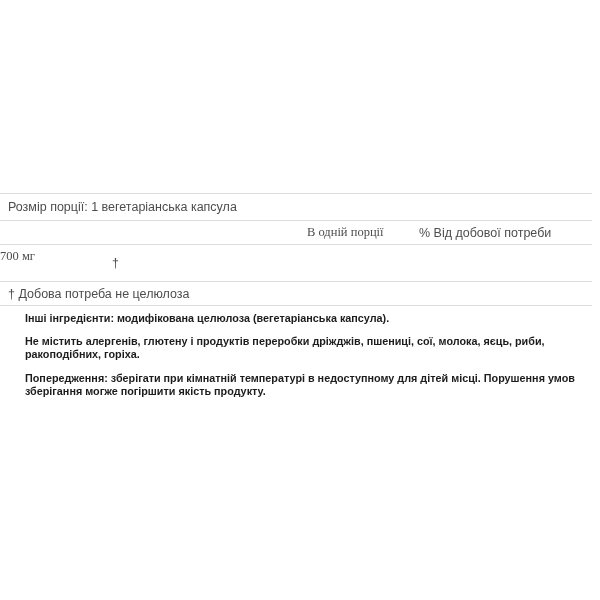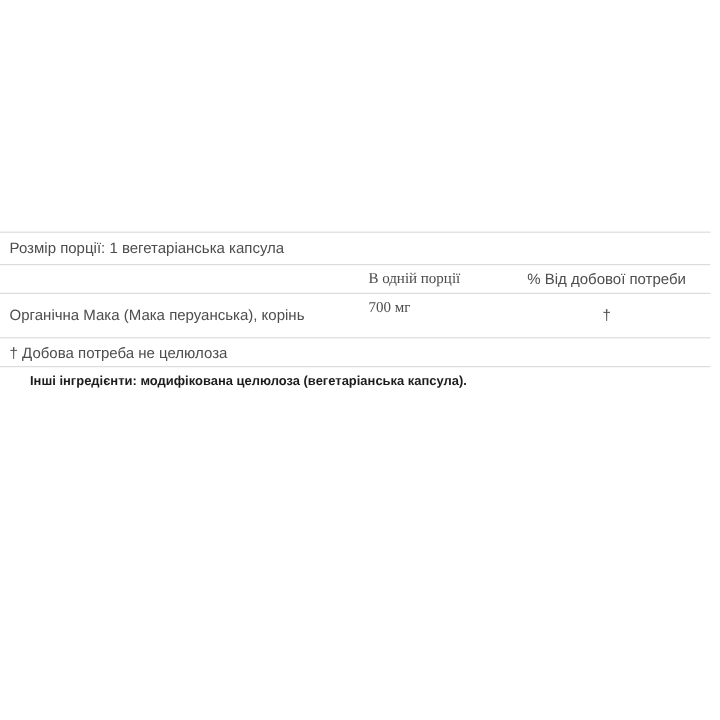--- a/index.html
+++ b/index.html
@@ -20,21 +20,21 @@
     color: #4d4d4d;
     font-size: 12.5px;
   }
   .t-row {
     display: flex;
     align-items: center;
     border-bottom: 1px solid #dcdcdc;
   }
   .t-row .c1 { flex: 0 0 307px; padding-left: 8px; }
   .t-row .c2 { flex: 0 0 112px; font-family: Liberation Serif, serif; }
-  .t-row .c3 { flex: 1 1 auto; text-align: center; }
+  .t-row .c3 { flex: 1 1 auto; }
   .row-serving  { min-height: 27px; }
   .row-count    { min-height: 20px; }
   .row-header   { min-height: 24px; }
   .row-nutrient { min-height: 37px; align-items: stretch; }
   .row-nutrient .c1 { display: flex; align-items: center; }
   .row-nutrient .c2 { padding-top: 4px; }
   .row-nutrient .c3 { padding-top: 11px; }
   .row-footnote { min-height: 24px; }
   
   .notes {
@@ -61,27 +61,28 @@
     </div>
 
 
     <div class="t-row row-header">
       <span class="c1"></span>
       <span class="c2">В одній порції</span>
       <span class="c3">% Від добової потреби</span>
     </div>
 
     <div class="t-row row-nutrient">
-      <span class="c1">Органічна Мака (Мака перуанська), корінь</span>
       <span class="c2">700 мг</span>
       <span class="c3">†</span>
     </div>
 
     <div class="t-row row-footnote">
       <span class="c1">† Добова потреба не целюлоза</span>
     </div>
 
   </div>
 
   <div class="notes">
     <p>Інші інгредієнти: модифікована целюлоза (вегетаріанська капсула).</p>
+    <p>Не містить алергенів, глютену і продуктів переробки дріжджів, пшениці, сої, молока, яєць, риби, ракоподібних, горіха.</p>
+    <p>Попередження: зберігати при кімнатній температурі в недоступному для дітей місці. Порушення умов зберігання могже погіршити якість продукту.</p>
   </div>
 </div>
 
 </body></html>

